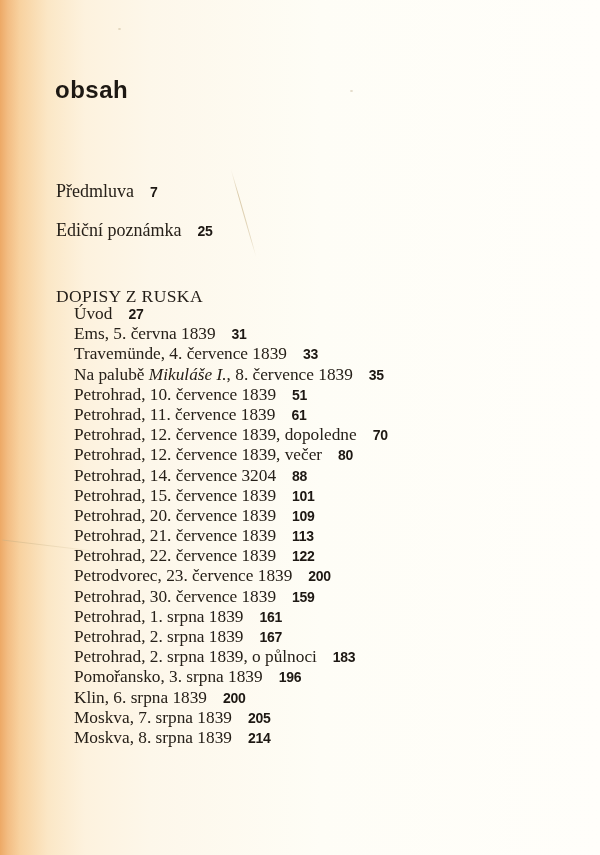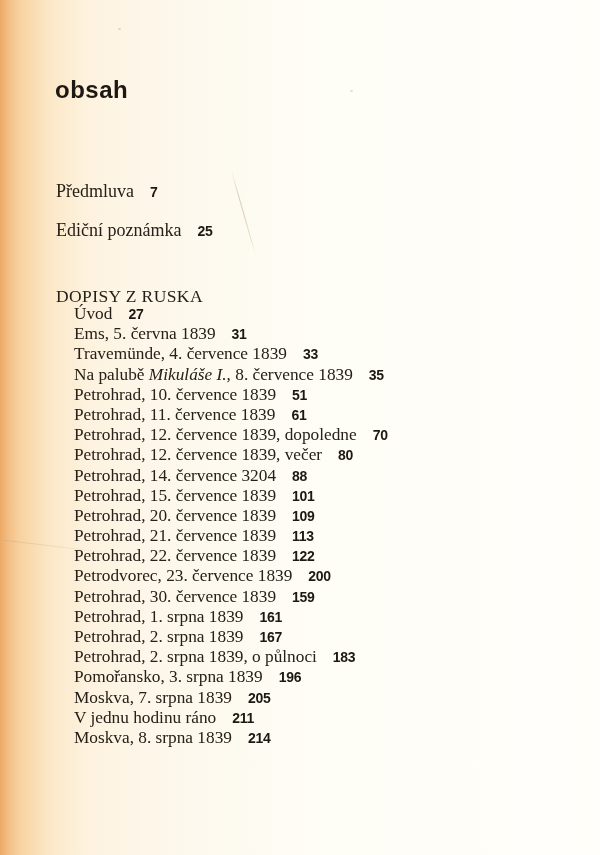--- a/index.html
+++ b/index.html
@@ -101,22 +101,22 @@
       <div class="entry"><span>Petrohrad, 15. července 1839</span><span class="pg">101</span></div>
       <div class="entry"><span>Petrohrad, 20. července 1839</span><span class="pg">109</span></div>
       <div class="entry"><span>Petrohrad, 21. července 1839</span><span class="pg">113</span></div>
       <div class="entry"><span>Petrohrad, 22. července 1839</span><span class="pg">122</span></div>
       <div class="entry"><span>Petrodvorec, 23. července 1839</span><span class="pg">200</span></div>
       <div class="entry"><span>Petrohrad, 30. července 1839</span><span class="pg">159</span></div>
       <div class="entry"><span>Petrohrad, 1. srpna 1839</span><span class="pg">161</span></div>
       <div class="entry"><span>Petrohrad, 2. srpna 1839</span><span class="pg">167</span></div>
       <div class="entry"><span>Petrohrad, 2. srpna 1839, o půlnoci</span><span class="pg">183</span></div>
       <div class="entry"><span>Pomořansko, 3. srpna 1839</span><span class="pg">196</span></div>
+      <div class="entry"><span>Klin, 6. srpna 1839</span><span class="pg">200</span></div>
       <div class="entry"><span>Moskva, 7. srpna 1839</span><span class="pg">205</span></div>
-      <div class="entry"><span>V jednu hodinu ráno</span><span class="pg">211</span></div>
       <div class="entry"><span>Moskva, 8. srpna 1839</span><span class="pg">214</span></div>
     </div>
 
   <div class="scratch1"></div>
   <div class="scratch2"></div>
   <div class="speck" style="left:350px;top:90px;"></div>
   <div class="speck" style="left:118px;top:28px;"></div>
 
 </div>
 

